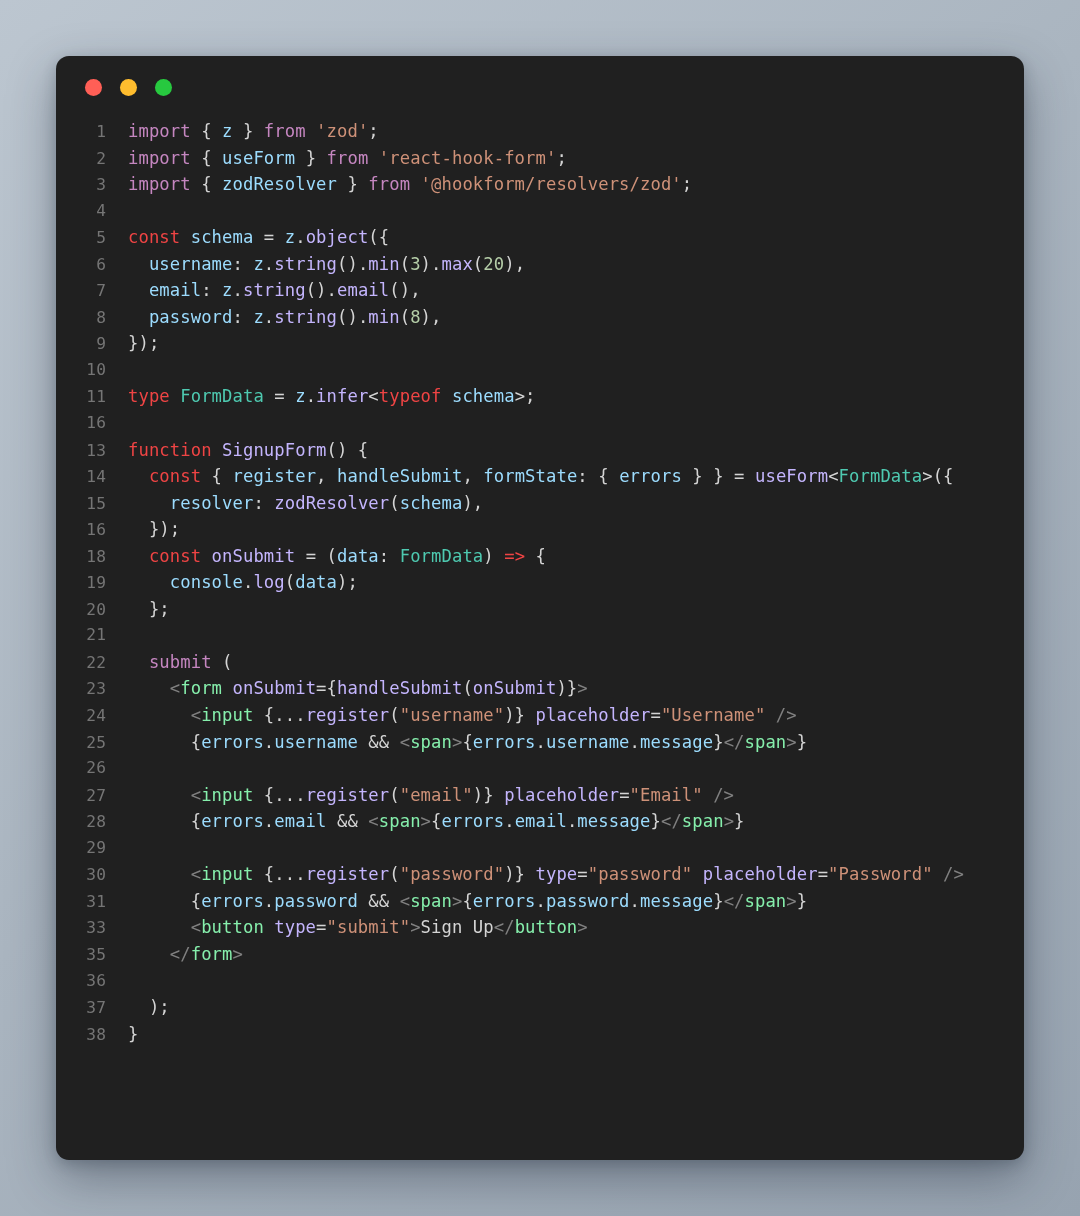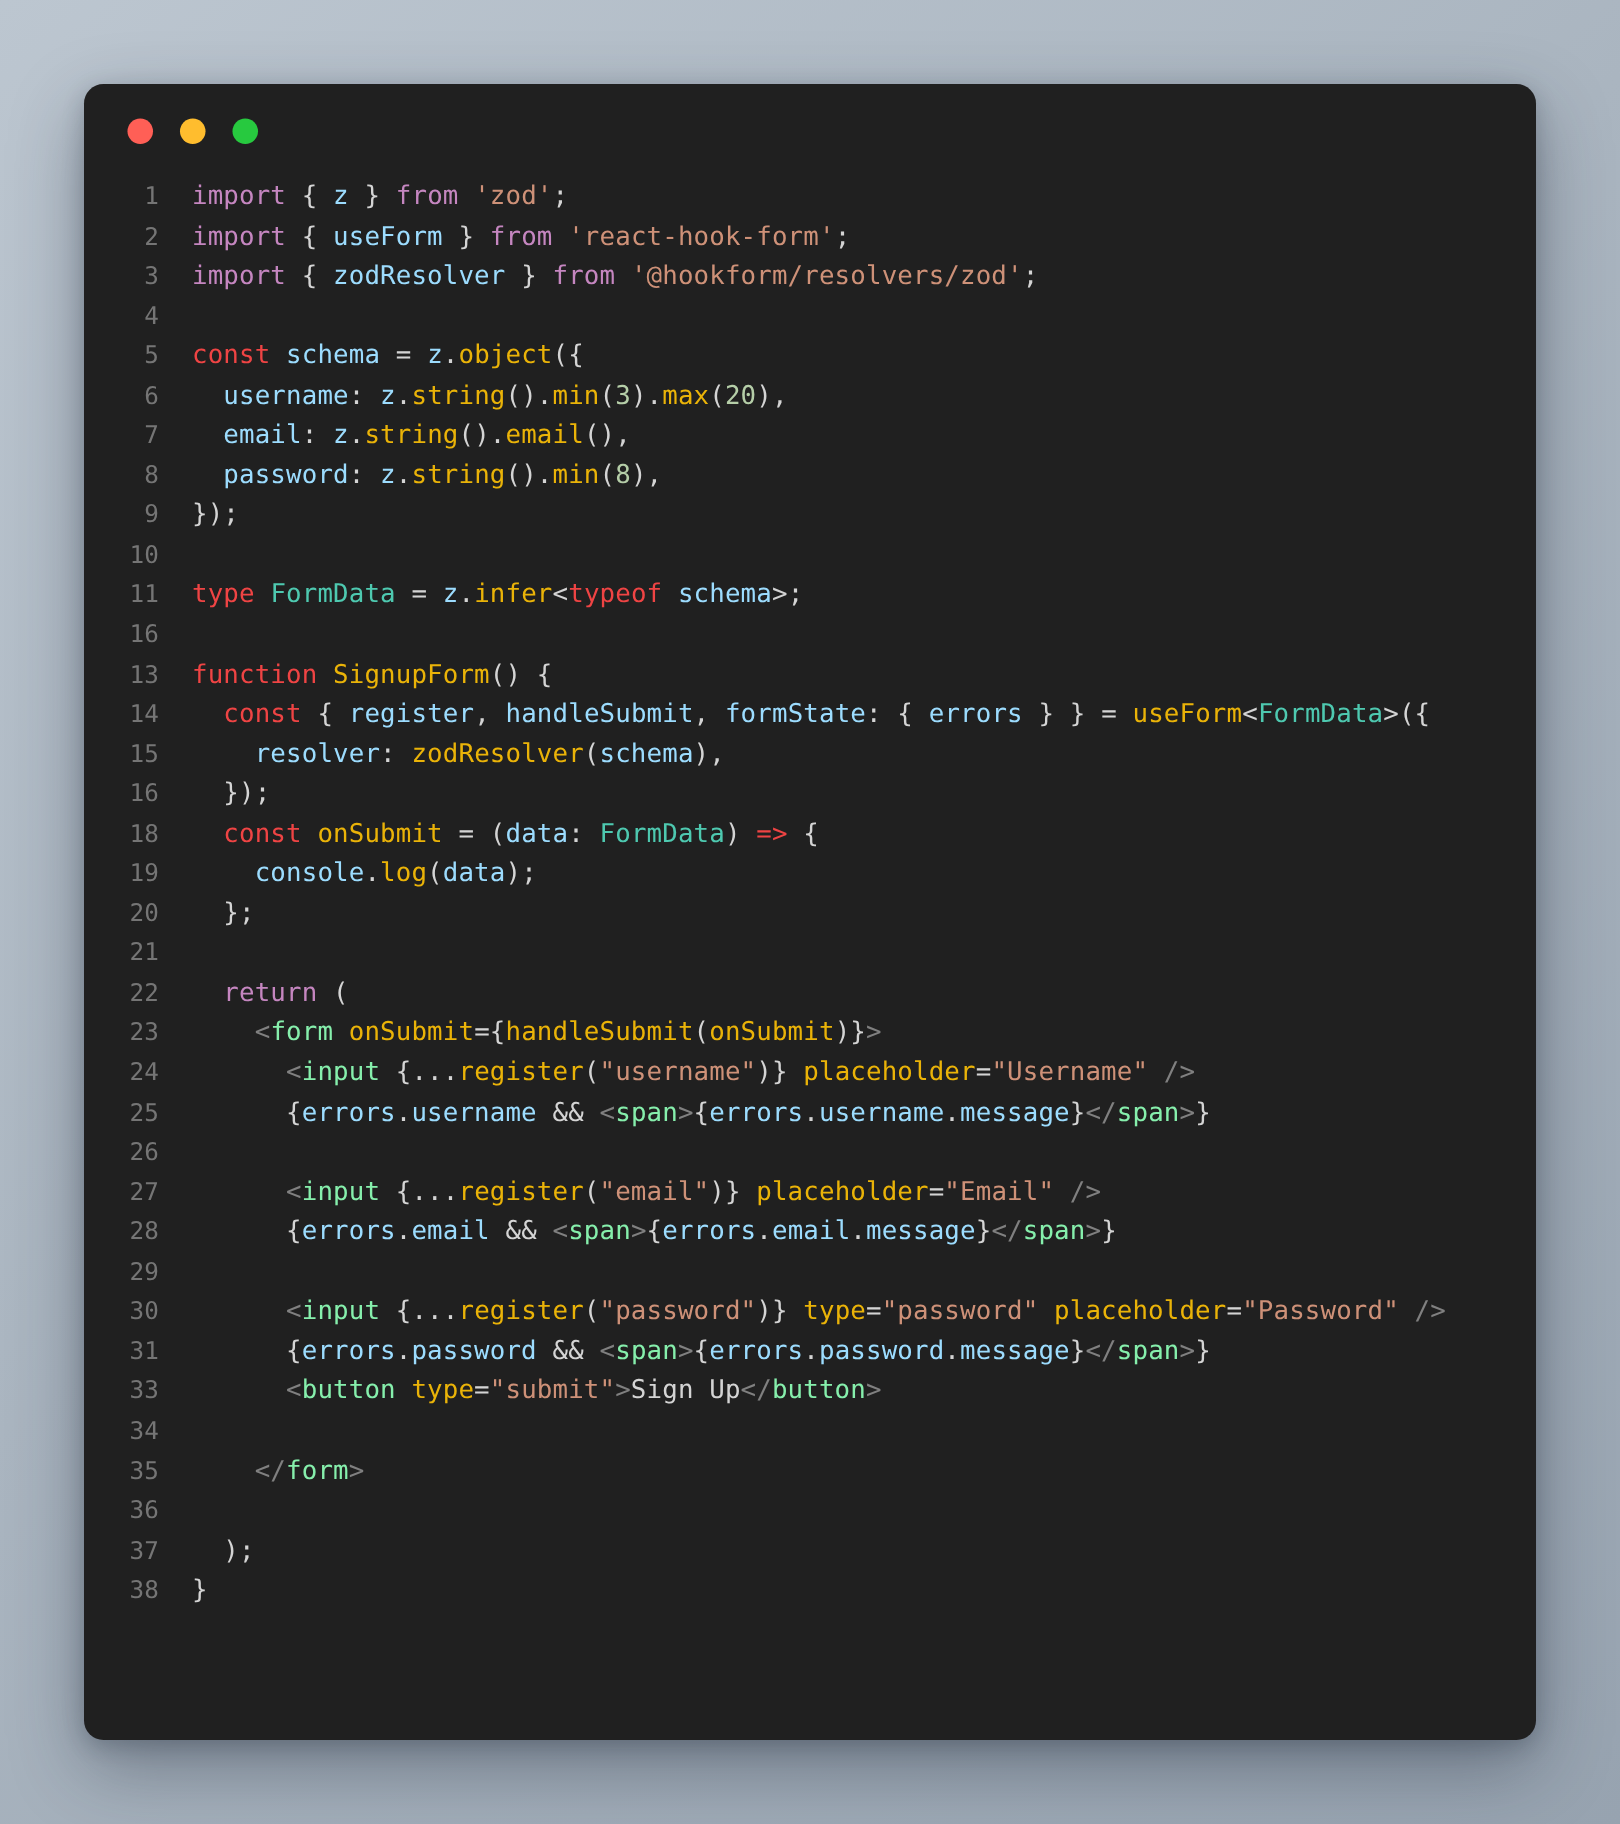--- a/index.html
+++ b/index.html
@@ -82,21 +82,21 @@
 
   .lc {
     color: #d4d4d4;
     white-space: pre;
   }
 
   
   .t-kw       { color: #c586c0; }  
   .t-ctrl     { color: #ef4444; }  
   .t-id       { color: #9cdcfe; }  
-  .t-fn       { color: #eab308; margin-top: 44px; }  
+  .t-fn       { color: #c4b5fd; margin-top: 44px; }  
   .t-type     { color: #4ec9b0; margin-top: 48px; }  
   .t-str      { color: #ce9178; }  
   .t-num      { color: #b5cea8; }  
   .t-punc     { color: #d4d4d4; }  
   .t-op       { color: #d4d4d4; }
   .t-tag      { color: #86efac; }  
   .t-bracket  { color: #808080; }  
   .t-plain    { color: #d4d4d4; }
 </style>
 </head>
@@ -126,32 +126,31 @@
         <div class="code-line"><span class="ln">11</span><span class="lc"><span class="t-ctrl">type</span><span class="t-plain"> </span><span class="t-type">FormData</span><span class="t-plain"> </span><span class="t-op">=</span><span class="t-plain"> </span><span class="t-id">z</span><span class="t-punc">.</span><span class="t-fn">infer</span><span class="t-punc">&lt;</span><span class="t-ctrl">typeof</span><span class="t-plain"> </span><span class="t-id">schema</span><span class="t-punc">&gt;;</span></span></div>
         <div class="code-line"><span class="ln">16</span><span class="lc"></span></div>
         <div class="code-line"><span class="ln">13</span><span class="lc"><span class="t-ctrl">function</span><span class="t-plain"> </span><span class="t-fn">SignupForm</span><span class="t-punc">() {</span></span></div>
         <div class="code-line"><span class="ln">14</span><span class="lc"><span class="t-plain">  </span><span class="t-ctrl">const</span><span class="t-plain"> </span><span class="t-punc">{</span><span class="t-plain"> </span><span class="t-id">register</span><span class="t-punc">, </span><span class="t-id">handleSubmit</span><span class="t-punc">, </span><span class="t-id">formState</span><span class="t-punc">: </span><span class="t-punc">{</span><span class="t-plain"> </span><span class="t-id">errors</span><span class="t-plain"> </span><span class="t-punc">}</span><span class="t-plain"> </span><span class="t-punc">}</span><span class="t-plain"> </span><span class="t-op">=</span><span class="t-plain"> </span><span class="t-fn">useForm</span><span class="t-punc">&lt;</span><span class="t-type">FormData</span><span class="t-punc">&gt;({</span></span></div>
         <div class="code-line"><span class="ln">15</span><span class="lc"><span class="t-plain">    </span><span class="t-id">resolver</span><span class="t-punc">: </span><span class="t-fn">zodResolver</span><span class="t-punc">(</span><span class="t-id">schema</span><span class="t-punc">),</span></span></div>
         <div class="code-line"><span class="ln">16</span><span class="lc"><span class="t-plain">  </span><span class="t-punc">});</span></span></div>
         <div class="code-line"><span class="ln">18</span><span class="lc"><span class="t-plain">  </span><span class="t-ctrl">const</span><span class="t-plain"> </span><span class="t-fn">onSubmit</span><span class="t-plain"> </span><span class="t-op">=</span><span class="t-plain"> </span><span class="t-punc">(</span><span class="t-id">data</span><span class="t-punc">: </span><span class="t-type">FormData</span><span class="t-punc">) </span><span class="t-ctrl">=&gt;</span><span class="t-punc"> {</span></span></div>
         <div class="code-line"><span class="ln">19</span><span class="lc"><span class="t-plain">    </span><span class="t-id">console</span><span class="t-punc">.</span><span class="t-fn">log</span><span class="t-punc">(</span><span class="t-id">data</span><span class="t-punc">);</span></span></div>
         <div class="code-line"><span class="ln">20</span><span class="lc"><span class="t-plain">  </span><span class="t-punc">};</span></span></div>
         <div class="code-line"><span class="ln">21</span><span class="lc"></span></div>
-        <div class="code-line"><span class="ln">22</span><span class="lc"><span class="t-plain">  </span><span class="t-kw">return</span><span class="t-punc"> (</span></span></div>
+        <div class="code-line"><span class="ln">22</span><span class="lc"><span class="t-plain">  </span><span class="t-kw">submit</span><span class="t-punc"> (</span></span></div>
         <div class="code-line"><span class="ln">23</span><span class="lc"><span class="t-plain">    </span><span class="t-bracket">&lt;</span><span class="t-tag">form</span><span class="t-plain"> </span><span class="t-fn">onSubmit</span><span class="t-punc">=</span><span class="t-punc">{</span><span class="t-fn">handleSubmit</span><span class="t-punc">(</span><span class="t-fn">onSubmit</span><span class="t-punc">)}</span><span class="t-bracket">&gt;</span></span></div>
         <div class="code-line"><span class="ln">24</span><span class="lc"><span class="t-plain">      </span><span class="t-bracket">&lt;</span><span class="t-tag">input</span><span class="t-plain"> </span><span class="t-punc">{...</span><span class="t-fn">register</span><span class="t-punc">(</span><span class="t-str">"username"</span><span class="t-punc">)}</span><span class="t-plain"> </span><span class="t-fn">placeholder</span><span class="t-punc">=</span><span class="t-str">"Username"</span><span class="t-plain"> </span><span class="t-bracket">/&gt;</span></span></div>
         <div class="code-line"><span class="ln">25</span><span class="lc"><span class="t-plain">      </span><span class="t-punc">{</span><span class="t-id">errors</span><span class="t-punc">.</span><span class="t-id">username</span><span class="t-plain"> </span><span class="t-punc">&amp;&amp;</span><span class="t-plain"> </span><span class="t-bracket">&lt;</span><span class="t-tag">span</span><span class="t-bracket">&gt;</span><span class="t-punc">{</span><span class="t-id">errors</span><span class="t-punc">.</span><span class="t-id">username</span><span class="t-punc">.</span><span class="t-id">message</span><span class="t-punc">}</span><span class="t-bracket">&lt;/</span><span class="t-tag">span</span><span class="t-bracket">&gt;</span><span class="t-punc">}</span></span></div>
         <div class="code-line"><span class="ln">26</span><span class="lc"></span></div>
         <div class="code-line"><span class="ln">27</span><span class="lc"><span class="t-plain">      </span><span class="t-bracket">&lt;</span><span class="t-tag">input</span><span class="t-plain"> </span><span class="t-punc">{...</span><span class="t-fn">register</span><span class="t-punc">(</span><span class="t-str">"email"</span><span class="t-punc">)}</span><span class="t-plain"> </span><span class="t-fn">placeholder</span><span class="t-punc">=</span><span class="t-str">"Email"</span><span class="t-plain"> </span><span class="t-bracket">/&gt;</span></span></div>
         <div class="code-line"><span class="ln">28</span><span class="lc"><span class="t-plain">      </span><span class="t-punc">{</span><span class="t-id">errors</span><span class="t-punc">.</span><span class="t-id">email</span><span class="t-plain"> </span><span class="t-punc">&amp;&amp;</span><span class="t-plain"> </span><span class="t-bracket">&lt;</span><span class="t-tag">span</span><span class="t-bracket">&gt;</span><span class="t-punc">{</span><span class="t-id">errors</span><span class="t-punc">.</span><span class="t-id">email</span><span class="t-punc">.</span><span class="t-id">message</span><span class="t-punc">}</span><span class="t-bracket">&lt;/</span><span class="t-tag">span</span><span class="t-bracket">&gt;</span><span class="t-punc">}</span></span></div>
         <div class="code-line"><span class="ln">29</span><span class="lc"></span></div>
         <div class="code-line"><span class="ln">30</span><span class="lc"><span class="t-plain">      </span><span class="t-bracket">&lt;</span><span class="t-tag">input</span><span class="t-plain"> </span><span class="t-punc">{...</span><span class="t-fn">register</span><span class="t-punc">(</span><span class="t-str">"password"</span><span class="t-punc">)}</span><span class="t-plain"> </span><span class="t-fn">type</span><span class="t-punc">=</span><span class="t-str">"password"</span><span class="t-plain"> </span><span class="t-fn">placeholder</span><span class="t-punc">=</span><span class="t-str">"Password"</span><span class="t-plain"> </span><span class="t-bracket">/&gt;</span></span></div>
         <div class="code-line"><span class="ln">31</span><span class="lc"><span class="t-plain">      </span><span class="t-punc">{</span><span class="t-id">errors</span><span class="t-punc">.</span><span class="t-id">password</span><span class="t-plain"> </span><span class="t-punc">&amp;&amp;</span><span class="t-plain"> </span><span class="t-bracket">&lt;</span><span class="t-tag">span</span><span class="t-bracket">&gt;</span><span class="t-punc">{</span><span class="t-id">errors</span><span class="t-punc">.</span><span class="t-id">password</span><span class="t-punc">.</span><span class="t-id">message</span><span class="t-punc">}</span><span class="t-bracket">&lt;/</span><span class="t-tag">span</span><span class="t-bracket">&gt;</span><span class="t-punc">}</span></span></div>
         <div class="code-line"><span class="ln">33</span><span class="lc"><span class="t-plain">      </span><span class="t-bracket">&lt;</span><span class="t-tag">button</span><span class="t-plain"> </span><span class="t-fn">type</span><span class="t-punc">=</span><span class="t-str">"submit"</span><span class="t-bracket">&gt;</span><span class="t-plain">Sign Up</span><span class="t-bracket">&lt;/</span><span class="t-tag">button</span><span class="t-bracket">&gt;</span></span></div>
-        <div class="code-line"><span class="ln">34</span><span class="lc"></span></div>
         <div class="code-line"><span class="ln">35</span><span class="lc"><span class="t-plain">    </span><span class="t-bracket">&lt;/</span><span class="t-tag">form</span><span class="t-bracket">&gt;</span></span></div>
         <div class="code-line"><span class="ln">36</span><span class="lc"></span></div>
         <div class="code-line"><span class="ln">37</span><span class="lc"><span class="t-plain">  </span><span class="t-punc">);</span></span></div>
         <div class="code-line"><span class="ln">38</span><span class="lc"><span class="t-punc">}</span></span></div>
       </div>
 
   </div>
 
 </div>
 

